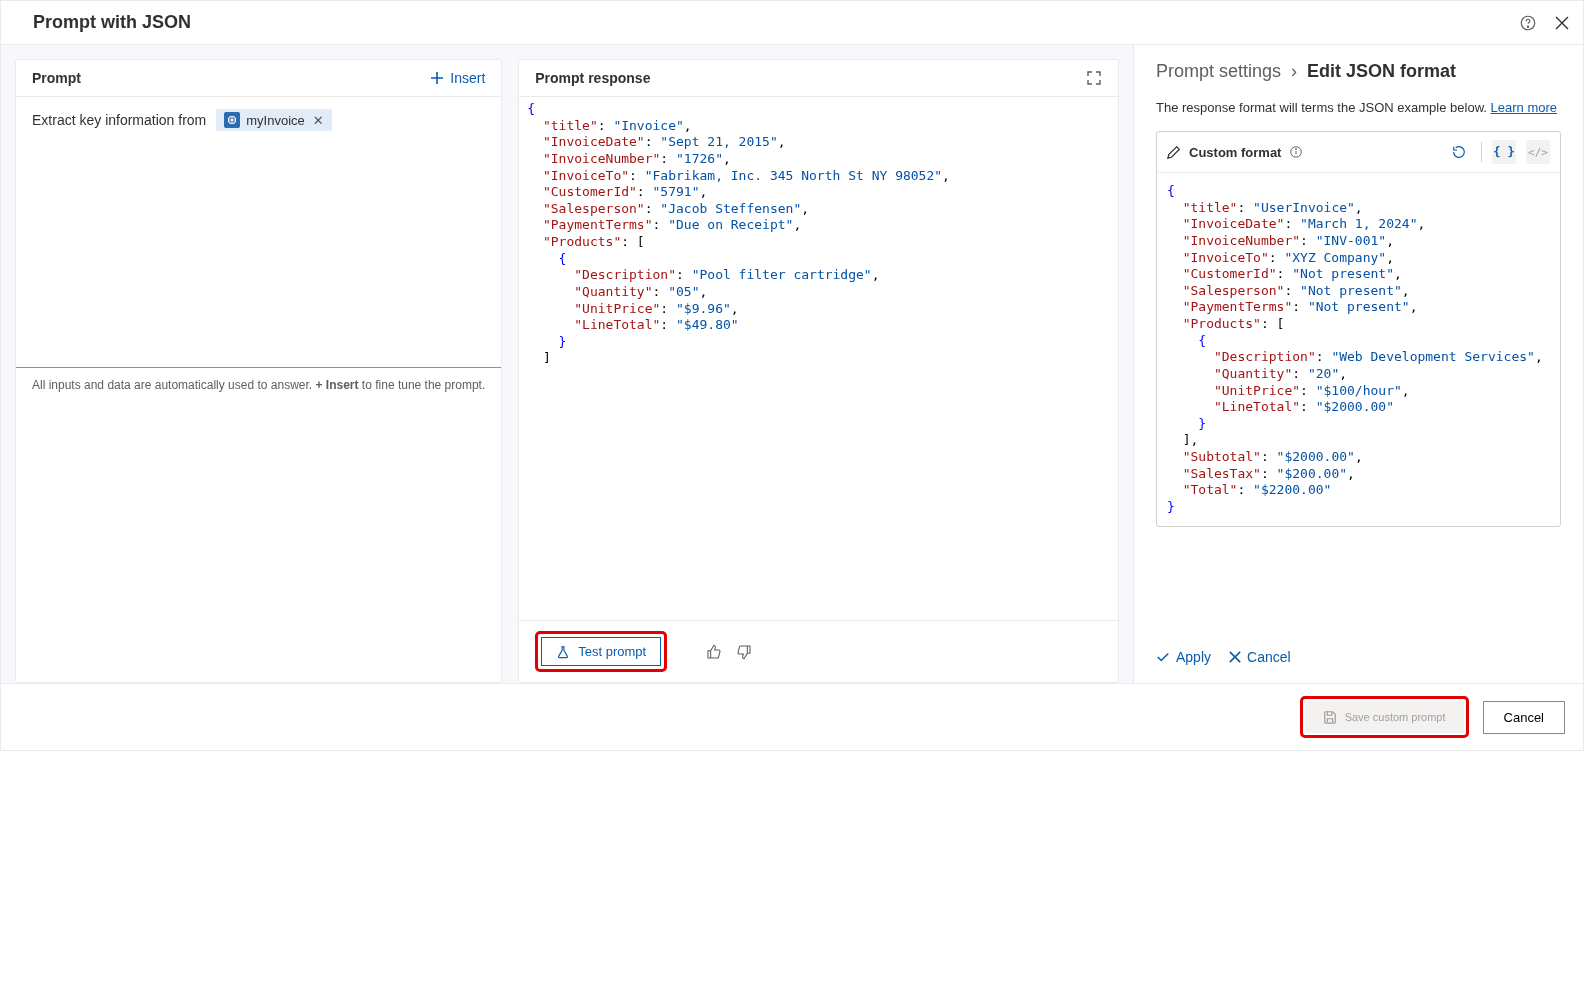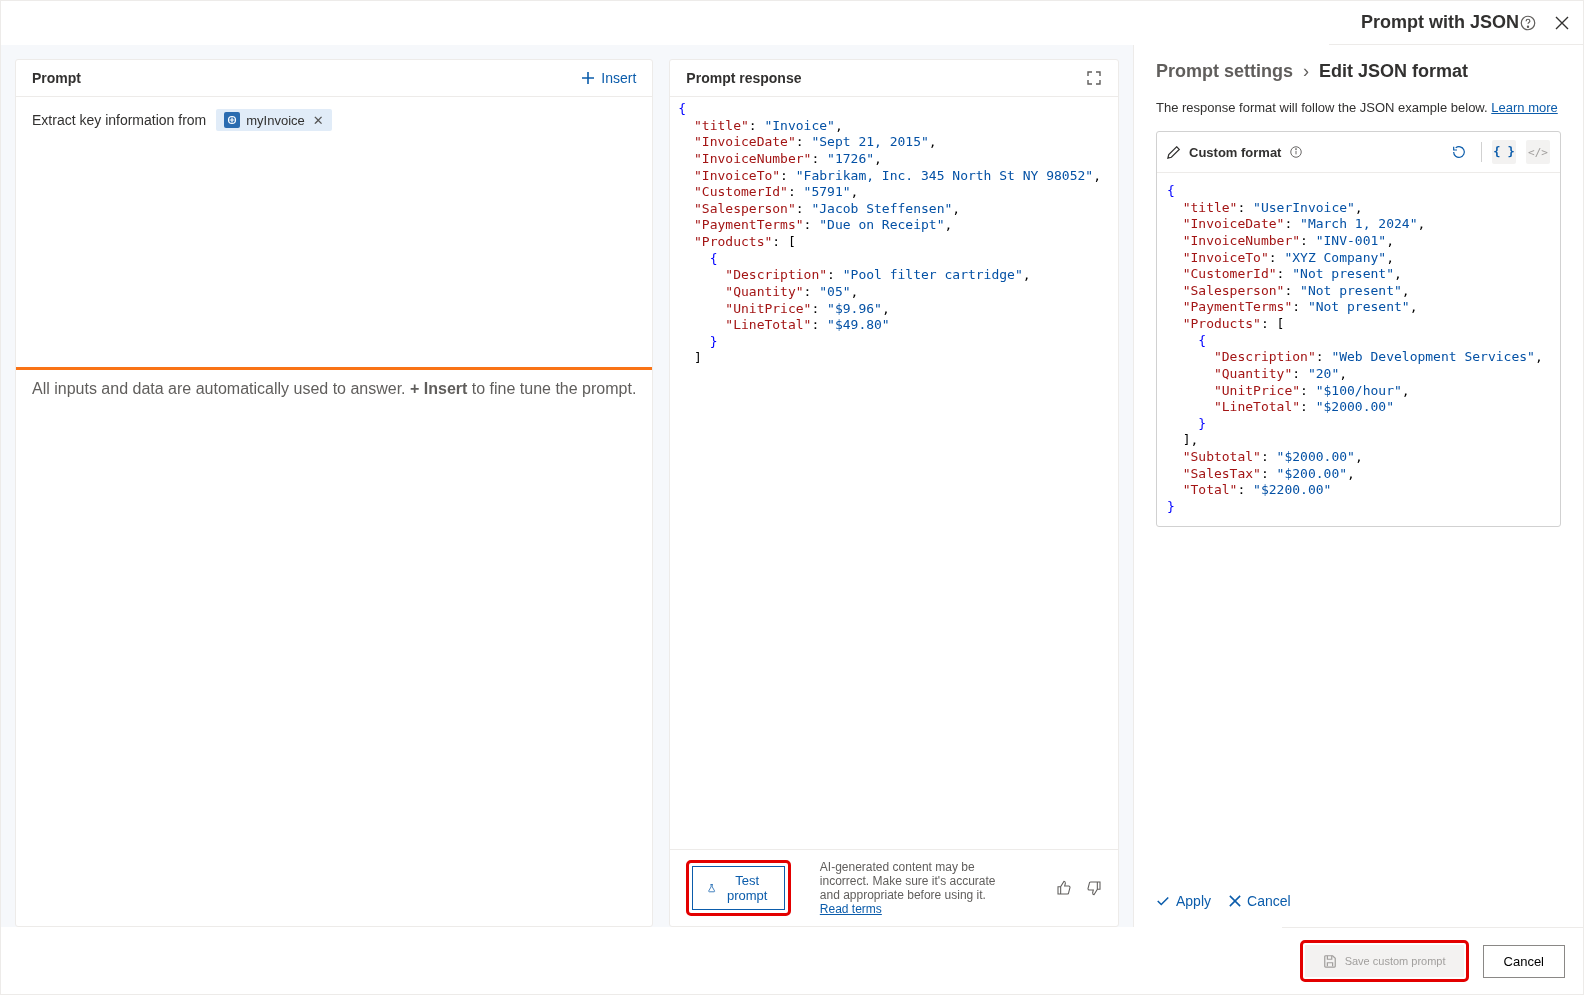--- a/index.html
+++ b/index.html
@@ -1,51 +1,51 @@
 <!DOCTYPE html>
 <html><head>
 <meta charset="utf-8">
 <style>
   * { box-sizing: border-box; margin: 0; padding: 0; }
   body { font-family: "Segoe UI", -apple-system, sans-serif; font-size: 14px; color: #323130; background: #fff; }
-  .app { width: 1584px; height: 995px; display: flex; flex-direction: column; border: 1px solid #edebe9; align-items: flex-end; }
+  .app { width: 1584px; height: 751px; display: flex; flex-direction: column; border: 1px solid #edebe9; }
   .titlebar { height: 44px; display: flex; align-items: center; padding: 0 14px 0 32px; border-bottom: 1px solid #edebe9; }
   .titlebar .page-title { font-size: 18px; font-weight: 600; flex: 1; }
   .titlebar-actions { display: flex; gap: 18px; align-items: center; }
   .main { flex: 1; display: flex; min-height: 0; }
   .left { flex: 1; padding: 14px; background: #f6f8fb; display: flex; gap: 16px; min-width: 0; padding-bottom: 0; }
   .panel { background: #fff; border: 1px solid #edebe9; border-radius: 3px; display: flex; flex-direction: column; }
   .panel-header { display: flex; align-items: center; padding: 10px 16px; border-bottom: 1px solid #edebe9; }
   .panel-title { font-weight: 600; font-size: 14px; flex: 1; }
   .insert-btn { display: flex; align-items: center; gap: 6px; color: #0b5cab; cursor: pointer; font-size: 14px; }
   .insert-btn svg { width: 14px; height: 14px; }
   .prompt-body { padding: 12px 16px; min-height: 270px; }
   .prompt-text { display: flex; align-items: center; gap: 10px; flex-wrap: wrap; }
   .chip { display: inline-flex; align-items: center; gap: 6px; background: #e1ecf8; padding: 3px 8px; border-radius: 2px; font-size: 13px; }
   .chip-icon { width: 16px; height: 16px; background: #2b6cb0; border-radius: 2px; display: flex; align-items: center; justify-content: center; }
   .chip-x { font-size: 13px; color: #555; cursor: pointer; margin-left: 2px; }
-  .panel-footer { border-top: 3px solid #f97316; padding: 10px 16px; font-size: 16px; color: #605e5c; }
+  .panel-footer { border-top: 1px solid #f97316; padding: 10px 16px; font-size: 12px; color: #605e5c; }
   .response-panel { flex: 1; min-height: 0; }
   .response-panel .panel-header { border-bottom: none; }
   .expand-icon { cursor: pointer; color: #605e5c; }
   .code-block { font-family: Consolas, Menlo, monospace; font-size: 13px; line-height: 1.28; padding: 4px 8px 8px 8px; white-space: pre; overflow: auto; flex: 1; border-top: 1px solid #edebe9; min-height: 0; }
   .tok-brace { color: #0000ff; }
   .tok-key { color: #a31515; }
   .tok-str { color: #0451a5; }
   .tok-punc { color: #000; }
   .response-footer { border-top: 1px solid #edebe9; padding: 10px 16px; display: flex; align-items: center; gap: 29px; font-size: 12px; color: #605e5c; }
   .highlight-box { border: 3px solid #e30000; border-radius: 5px; padding: 3px; display: inline-flex; }
   .test-prompt-btn { border: 1px solid #0b5cab; color: #0b5cab; background: #fff; padding: 6px 14px; font-size: 13px; display: inline-flex; align-items: center; gap: 8px; cursor: pointer; }
   .test-prompt-btn svg { width: 14px; height: 14px; }
   a.link { color: #0b5cab; text-decoration: underline; }
   .thumbs { display: flex; gap: 14px; margin-left: 10px; }
   .thumb-icon { cursor: pointer; color: #605e5c; }
   .right { width: 450px; border-left: 1px solid #edebe9; display: flex; flex-direction: column; background: #fff; }
   .breadcrumb { padding: 16px 22px 8px; font-size: 18px; font-weight: 600; display: flex; align-items: baseline; gap: 10px; }
-  .breadcrumb .bc-parent { font-weight: 700; color: #605e5c; }
+  .breadcrumb .bc-parent { font-weight: 400; color: #605e5c; }
   .breadcrumb .chev { color: #605e5c; font-weight: 400; }
   .right-desc { padding: 10px 22px 16px; font-size: 13px; color: #323130; }
   .format-box { margin: 0 22px; border: 1px solid #d1d1d1; border-radius: 3px; display: flex; flex-direction: column; flex: 0 0 auto; }
   .format-header { display: flex; align-items: center; padding: 8px 10px; border-bottom: 1px solid #edebe9; gap: 8px; }
   .format-label { font-weight: 600; font-size: 13px; flex: 1; display:flex; align-items:center; gap:8px;}
   .header-actions { display: flex; align-items: center; gap: 10px; }
   .icon-btn { width: 24px; height: 24px; display: inline-flex; align-items: center; justify-content: center; cursor: pointer; border-radius: 2px; }
   .icon-btn.boxed { background: #f3f2f1; }
   .divider { width: 1px; height: 20px; background: #d1d1d1; }
   .format-code { font-family: Consolas, Menlo, monospace; font-size: 13px; line-height: 1.28; padding: 10px; white-space: pre; overflow: auto; }
@@ -143,23 +143,20 @@
   <span class="tok-punc">]</span></div>
         <div class="response-footer">
           <span class="highlight-box">
             <button class="test-prompt-btn">
               <svg viewBox="0 0 16 16" fill="none" stroke="#0b5cab" stroke-width="1.3">
                   <path d="M6 2h4M7 2v4l-4 7a1 1 0 0 0 .9 1.5h8.2A1 1 0 0 0 13 13L9 6V2"></path>
                 </svg>
               <span>Test prompt</span>
             </button>
           </span>
-          <span>
-            <span>AI-generated content may be incorrect. Make sure it's accurate and appropriate before using it. </span><a class="link" href="#">Read terms</a>
-          </span>
           <span class="thumbs">
             <span class="thumb-icon">
               <svg width="16" height="16" viewBox="0 0 24 24" fill="none" stroke="#605e5c" stroke-width="1.6">
                   <path d="M7 21V10l5-8c1 0 2 1 2 3l-1 4h6a2 2 0 0 1 2 2l-2 8a2 2 0 0 1-2 2H7zM7 10H3v11h4"></path>
                 </svg>
             </span>
             <span class="thumb-icon">
               <svg width="16" height="16" viewBox="0 0 24 24" fill="none" stroke="#605e5c" stroke-width="1.6">
                   <path d="M17 3v11l-5 8c-1 0-2-1-2-3l1-4H5a2 2 0 0 1-2-2l2-8a2 2 0 0 1 2-2h10zM17 14h4V3h-4"></path>
                 </svg>
@@ -169,21 +166,21 @@
       </div>
     </div>
 
     <div class="right">
       <div class="breadcrumb">
         <span class="bc-parent">Prompt settings</span>
         <span class="chev">›</span>
         <span>Edit JSON format</span>
       </div>
       <div class="right-desc">
-        <span>The response format will follow the JSON example below. </span><a class="link" href="#">Learn more</a>
+        <span>The response format will terms the JSON example below. </span><a class="link" href="#">Learn more</a>
       </div>
       <div class="format-box">
         <div class="format-header">
           <div class="format-label">
             <span>
               <svg width="14" height="14" viewBox="0 0 16 16" fill="none" stroke="#323130" stroke-width="1.4">
                   <path d="M11 2l3 3L5 14l-4 1 1-4 9-9z"></path>
                 </svg>
             </span>
             <span>Custom format</span>

